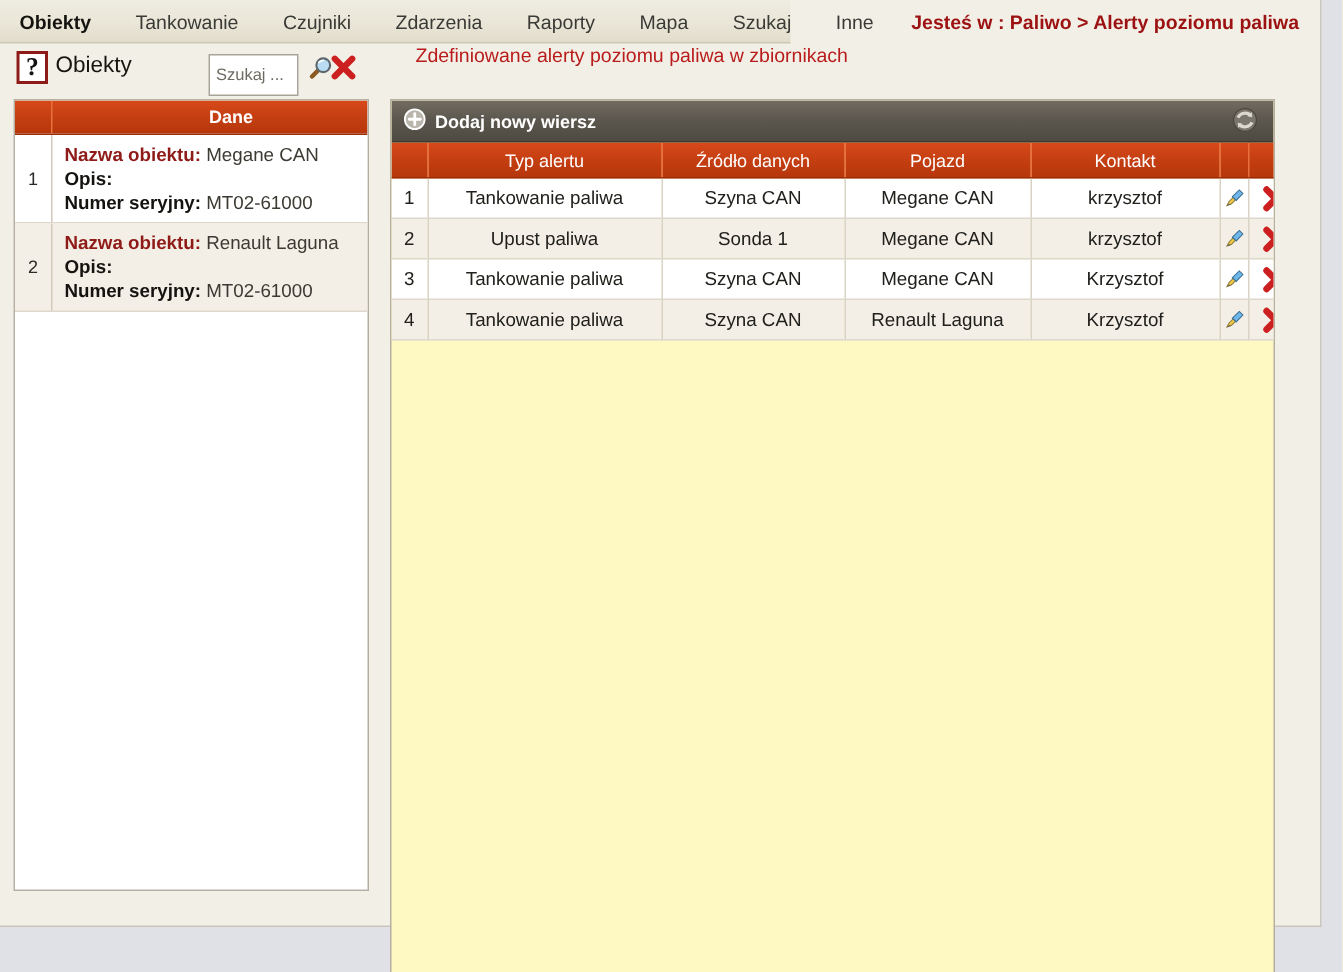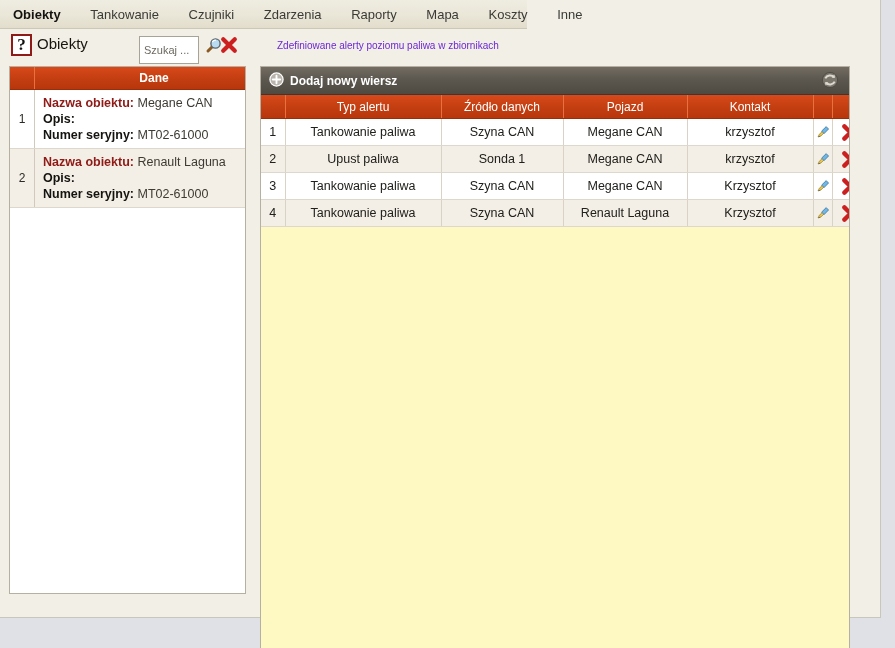--- a/index.html
+++ b/index.html
@@ -119,23 +119,23 @@
     position: absolute;
     cursor: pointer;
     line-height: 0;
   }
   .icon-search { left: 205px; top: 8px; }
   .icon-clear  { left: 220px; top: 7px; }
 
   .main-title {
     position: absolute;
     left: 277px;
-    top: 11px;
-    font-size: 10px;
-    color: #6d28d9;
+    top: 0;
+    font-size: 13px;
+    color: #b91c1c;
   }
 
   
   .left-panel {
     position: absolute;
     left: 9px;
     top: 66px;
     width: 237px;
     height: 528px;
     background: #ffffff;
@@ -272,24 +272,25 @@
 
 <div class="app-frame">
 
   <div class="menubar">
     <div class="menu-item active">Obiekty</div>
     <div class="menu-item">Tankowanie</div>
     <div class="menu-item">Czujniki</div>
     <div class="menu-item">Zdarzenia</div>
     <div class="menu-item">Raporty</div>
     <div class="menu-item">Mapa</div>
-    <div class="menu-item">Koszty</div>
+    <div class="menu-item">Szukaj</div>
     <div class="menu-item">Inne</div>
   </div>
 
+  <div class="breadcrumb">Jesteś w : Paliwo &gt; Alerty poziomu paliwa</div>
 
   <div class="subheader">
 
     <div class="help-icon">?</div>
 
     <div class="panel-title">Obiekty</div>
 
     <input class="search-input" type="text" placeholder="Szukaj ..." style="">
 
     <span class="icon-btn icon-search">

